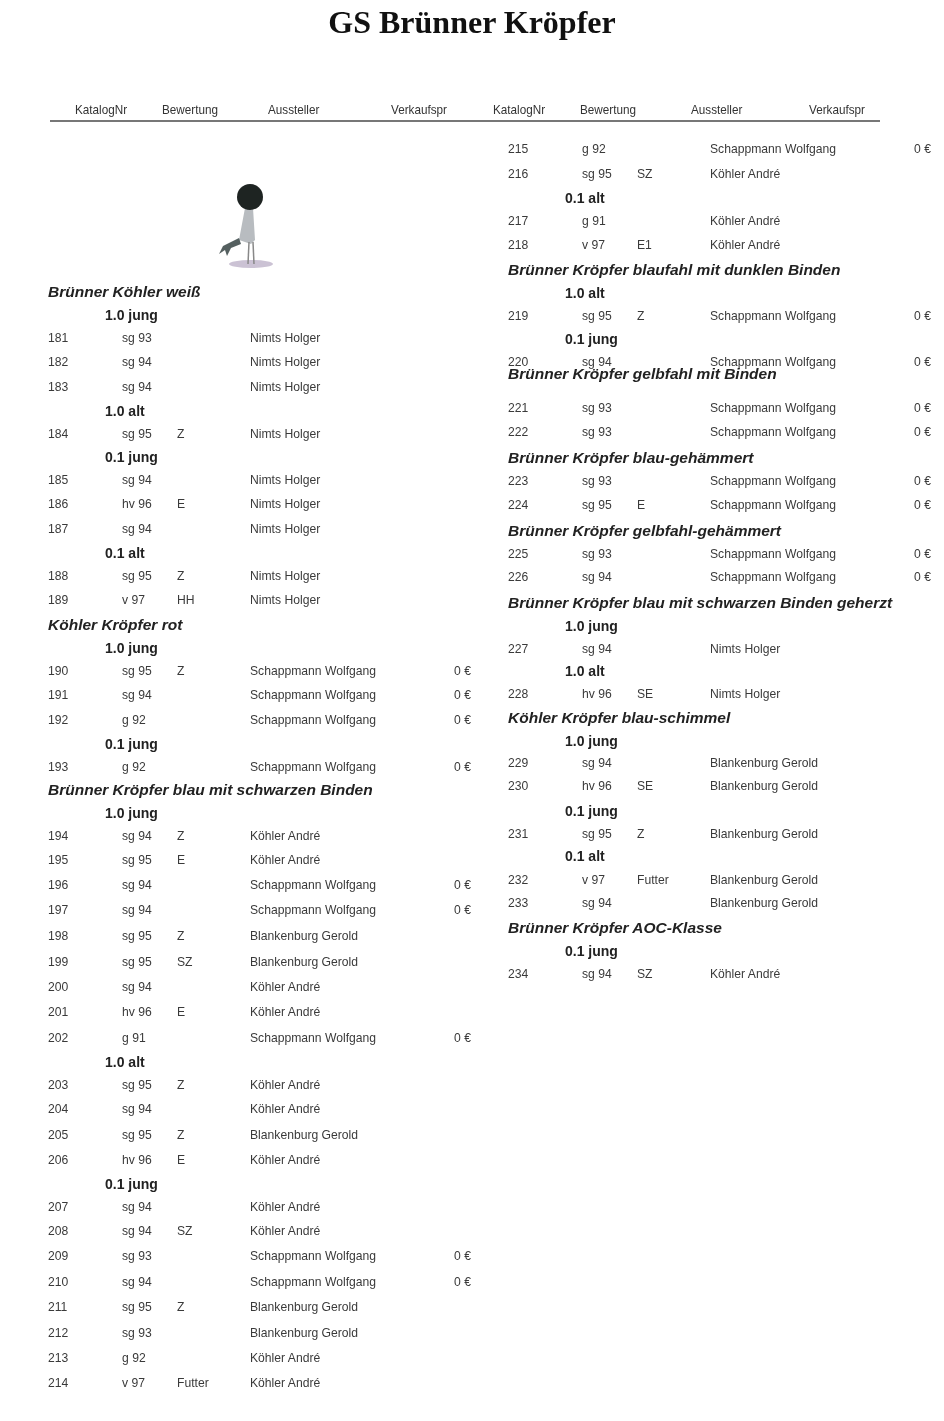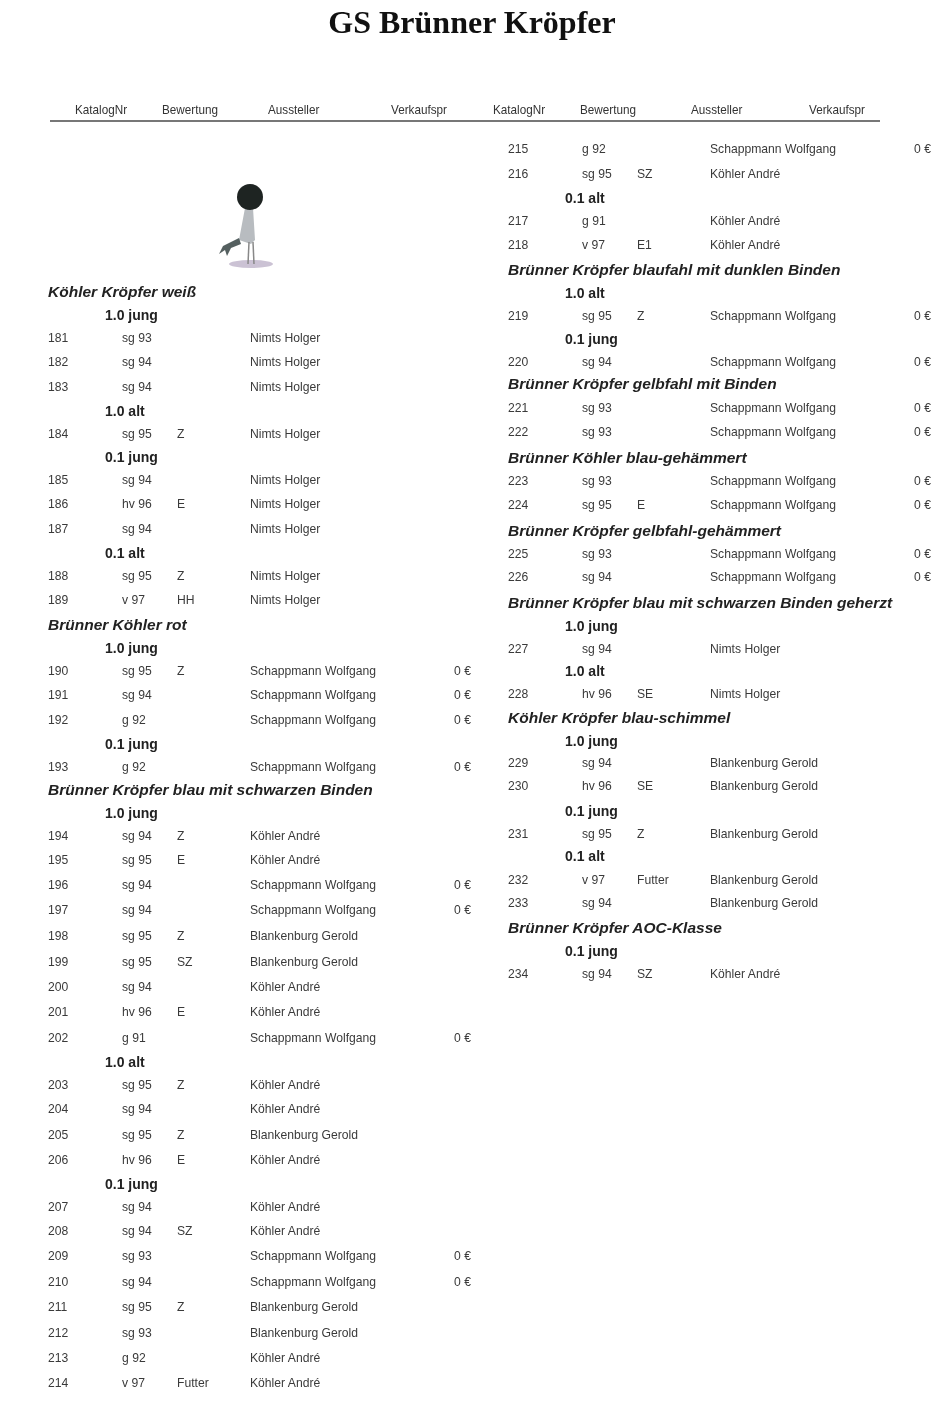--- a/index.html
+++ b/index.html
@@ -38,21 +38,21 @@
 <svg class="bird" viewBox="0 0 70 92">
   <ellipse cx="36" cy="84" rx="22" ry="4" fill="#a89ab8" opacity="0.6"></ellipse>
   <path d="M30 28 L38 28 L40 60 L36 64 L24 60 Z" fill="#b8bcc0"></path>
   <path d="M24 58 L8 66 L4 74 L10 70 L12 76 L16 68 L26 64 Z" fill="#556060"></path>
   <line x1="34" y1="62" x2="33" y2="84" stroke="#888" stroke-width="1.5"></line>
   <line x1="38" y1="62" x2="39" y2="84" stroke="#888" stroke-width="1.5"></line>
   <circle cx="35" cy="17" r="13" fill="#1e2422"></circle>
 </svg>
 
 <div class="col" id="left-col" style="left:48px">
-    <div class="sec" style="left: 0px; top: 283px;">Köhler Kröpfer weiß</div>
+    <div class="sec" style="left: 0px; top: 283px;">Brünner Köhler weiß</div>
     <div class="sub" style="left: 57px; top: 307px;">1.0 jung</div>
     <div class="row" style="left: 0px; top: 330px;">
       <span class="nr">181</span>
       <span class="bew">sg 93</span>
       <span class="pr"></span>
       <span class="aus">Nimts Holger</span>
       <span class="vk"></span>
     </div>
     <div class="row" style="left: 0px; top: 354px;">
       <span class="nr">182</span>
@@ -106,21 +106,21 @@
       <span class="aus">Nimts Holger</span>
       <span class="vk"></span>
     </div>
     <div class="row" style="left: 0px; top: 592px;">
       <span class="nr">189</span>
       <span class="bew">v 97</span>
       <span class="pr">HH</span>
       <span class="aus">Nimts Holger</span>
       <span class="vk"></span>
     </div>
-    <div class="sec" style="left: 0px; top: 616px;">Brünner Köhler rot</div>
+    <div class="sec" style="left: 0px; top: 616px;">Köhler Kröpfer rot</div>
     <div class="sub" style="left: 57px; top: 640px;">1.0 jung</div>
     <div class="row" style="left: 0px; top: 663px;">
       <span class="nr">190</span>
       <span class="bew">sg 95</span>
       <span class="pr">Z</span>
       <span class="aus">Schappmann Wolfgang</span>
       <span class="vk">0 €</span>
     </div>
     <div class="row" style="left: 0px; top: 687px;">
       <span class="nr">191</span>
@@ -336,36 +336,36 @@
       <span class="vk">0 €</span>
     </div>
     <div class="sub" style="left: 57px; top: 331px;">0.1 jung</div>
     <div class="row" style="left: 0px; top: 354px;">
       <span class="nr">220</span>
       <span class="bew">sg 94</span>
       <span class="pr"></span>
       <span class="aus">Schappmann Wolfgang</span>
       <span class="vk">0 €</span>
     </div>
-    <div class="sec" style="left: 0px; top: 375px;">Brünner Kröpfer gelbfahl mit Binden</div>
+    <div class="sec" style="left: 0px; top: 365px;">Brünner Kröpfer gelbfahl mit Binden</div>
     <div class="row" style="left: 0px; top: 400px;">
       <span class="nr">221</span>
       <span class="bew">sg 93</span>
       <span class="pr"></span>
       <span class="aus">Schappmann Wolfgang</span>
       <span class="vk">0 €</span>
     </div>
     <div class="row" style="left: 0px; top: 424px;">
       <span class="nr">222</span>
       <span class="bew">sg 93</span>
       <span class="pr"></span>
       <span class="aus">Schappmann Wolfgang</span>
       <span class="vk">0 €</span>
     </div>
-    <div class="sec" style="left: 0px; top: 449px;">Brünner Köhler blau-gehämmert</div>
+    <div class="sec" style="left: 0px; top: 449px;">Brünner Kröpfer blau-gehämmert</div>
     <div class="row" style="left: 0px; top: 473px;">
       <span class="nr">223</span>
       <span class="bew">sg 93</span>
       <span class="pr"></span>
       <span class="aus">Schappmann Wolfgang</span>
       <span class="vk">0 €</span>
     </div>
     <div class="row" style="left: 0px; top: 497px;">
       <span class="nr">224</span>
       <span class="bew">sg 95</span>

